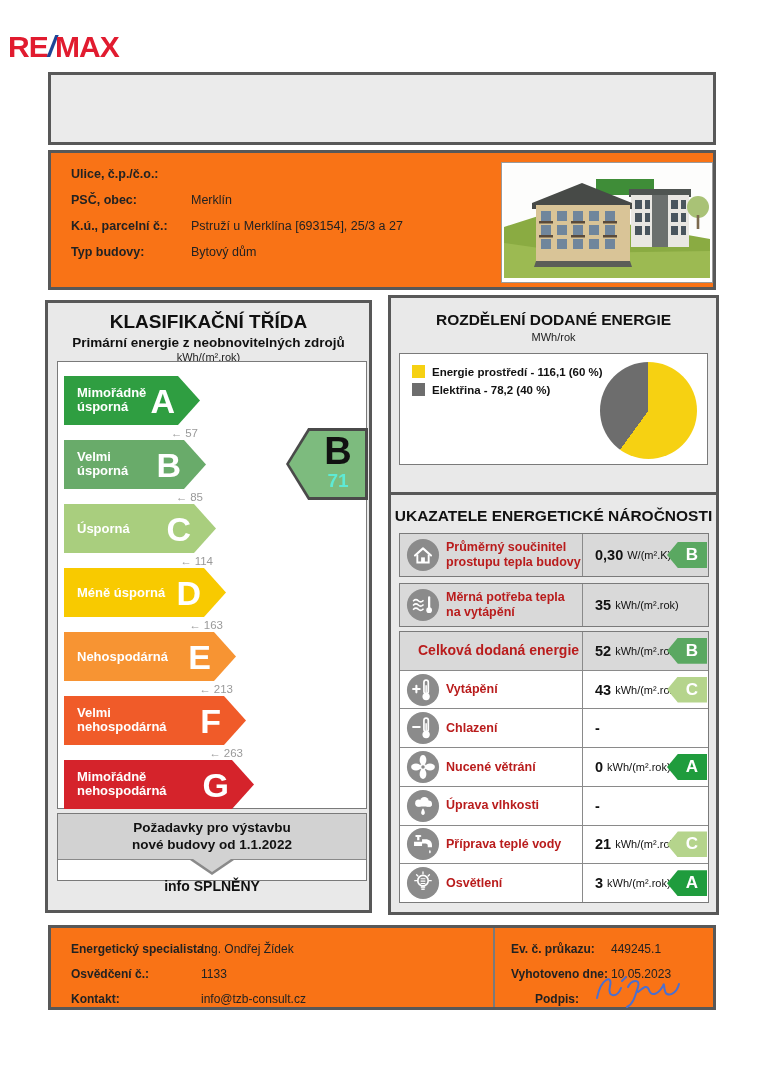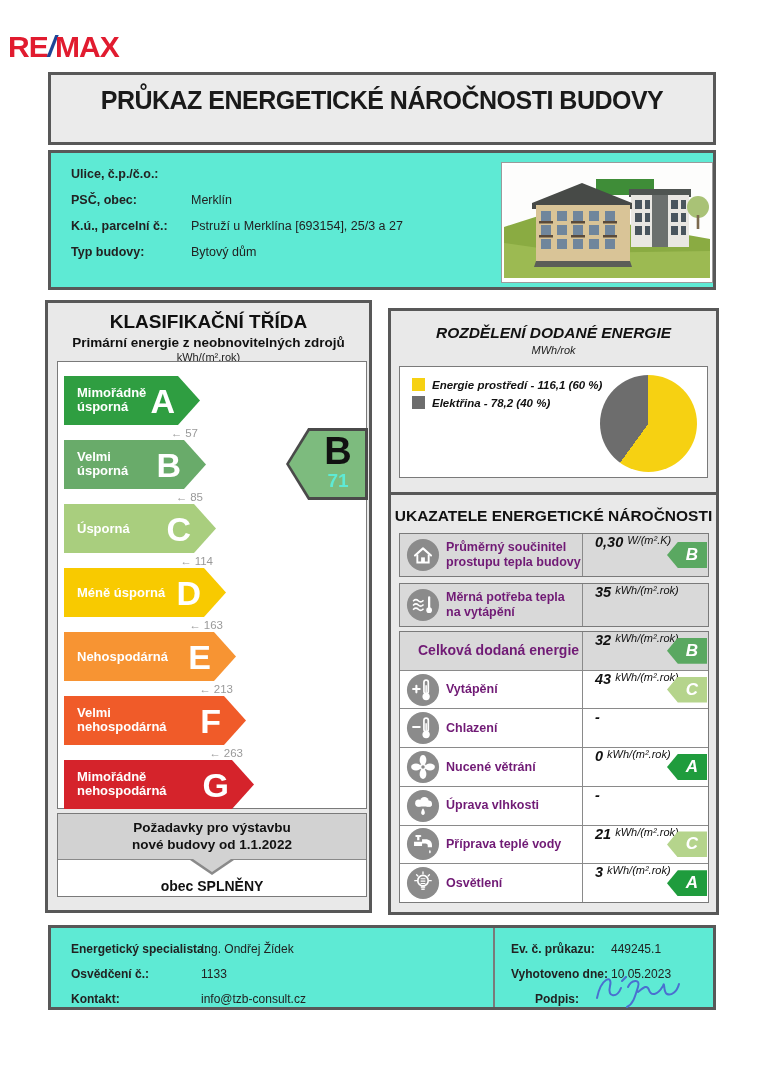--- a/index.html
+++ b/index.html
@@ -5,21 +5,21 @@
   * { margin:0; padding:0; box-sizing:border-box; }
   body { font-family:"Liberation Sans", sans-serif; background:#fff; }
   #page { position:relative; width:764px; height:1080px; background:#fff; overflow:hidden; }
 
   
   .logo { position:absolute; left:8px; top:30px; font-size:30px; font-weight:bold; letter-spacing:-1px; }
   .logo .red { color:#e11b2f; }
   .logo .blue { color:#1d4596; font-style:italic; font-weight:bold; }
 
   
-  .dark-box { position:absolute; border:3px solid #585858; background:#5eead4; }
+  .dark-box { position:absolute; border:3px solid #585858; background:#f97316; }
   .gray-panel { position:absolute; border:3px solid #585858; background:#e9e9e9; }
 
   
   .title-box { left:48px; top:72px; width:668px; height:73px; background:#ebebeb; text-align:center; }
   .title-box h1 { font-size:25px; letter-spacing:-0.5px; margin-top:11px; color:#1a1a1a; }
   .title-box .sub { font-size:10.5px; font-weight:bold; color:#5f5f5f; margin-top:7px; }
 
   
   .info-box { left:48px; top:150px; width:668px; height:140px; }
   .info-row { position:absolute; left:20px; font-size:12.5px; color:#222; white-space:nowrap; }
@@ -39,53 +39,53 @@
   .arrow .a-label { position:absolute; left:13px; top:50%; transform:translateY(-50%); width:100px; color:#fff; font-weight:bold; font-size:13px; line-height:1.12; white-space:pre-line; }
   .arrow .a-letter { position:absolute; right:25px; top:50%; transform:translateY(-50%); color:#fff; font-weight:bold; font-size:34px; }
   .thresh { position:absolute; width:90px; text-align:right; font-size:11.5px; color:#9a9a9a; height:13px; line-height:13px; }
   .thresh .t-arrow { letter-spacing:-1px; margin-right:4px; }
   .cur-arrow { position:absolute; left:228px; top:66px; width:82px; height:72px; z-index:5;
                clip-path:polygon(0 50%, 27% 0, 100% 0, 100% 100%, 27% 100%); background:#4a4a4a; }
   .cur-arrow .inner { position:absolute; left:3px; top:3px; width:76px; height:66px;
                clip-path:polygon(0 50%, 27% 0, 100% 0, 100% 100%, 27% 100%); }
   .cur-arrow .c-letter { position:absolute; left:22px; right:0; top:2px; text-align:center; font-size:38px; font-weight:bold; color:#111; }
   .cur-arrow .c-value { position:absolute; left:22px; right:0; top:42px; text-align:center; font-size:19px; font-weight:bold; color:#5eead4; }
-  .req-box { position:absolute; left:9px; top:510px; width:310px; height:84px; background:#fff; border:1.5px solid #7a7a7a; }
+  .req-box { position:absolute; left:9px; top:510px; width:310px; height:68px; background:#fff; border:1.5px solid #7a7a7a; }
   .req-head { position:absolute; left:0; top:0; width:100%; height:46px; background:#d2d2d2; border-bottom:1px solid #8a8a8a;
               text-align:center; font-size:13.5px; font-weight:bold; color:#111; padding-top:6px; white-space:pre-line; line-height:1.25; }
   .notch-border { position:absolute; top:46px; left:calc(50% - 22px); width:0; height:0;
               border-left:22px solid transparent; border-right:22px solid transparent; border-top:15px solid #8a8a8a; }
   .notch-fill { position:absolute; top:45px; left:calc(50% - 19px); width:0; height:0;
               border-left:19px solid transparent; border-right:19px solid transparent; border-top:13px solid #d2d2d2; }
   .req-result { position:absolute; left:0; top:64px; width:100%; text-align:center; font-size:14px; font-weight:bold; color:#111; }
 
   
-  .pie-panel { left:388px; top:308px; width:331px; height:212px;font-style:italic; }
+  .pie-panel { left:388px; top:295px; width:331px; height:212px; }
   .pie-panel .p-title { text-align:center; font-size:15.5px; font-weight:bold; margin-top:13px; color:#111; }
   .pie-panel .p-unit { text-align:center; font-size:11px; margin-top:2px; color:#222; }
   .pie-inner { position:absolute; left:8px; top:55px; width:309px; height:112px; background:#fff; border:1.5px solid #7a7a7a;padding-left:16px; }
   .legend { position:absolute; left:12px; top:11px; }
   .legend-item { display:flex; align-items:center; margin-bottom:5px; }
   .legend-swatch { width:13px; height:13px; margin-right:7px; flex:0 0 auto; }
   .legend-label { font-size:11.5px; font-weight:bold; color:#111; white-space:nowrap; }
   .pie { position:absolute; left:200px; top:8px; width:97px; height:97px; border-radius:50%; }
 
   
   .ind-panel { left:388px; top:492px; width:331px; height:423px; }
   .ind-panel .p-title { text-align:center; font-size:15.5px; font-weight:bold; margin-top:12px; color:#111; }
   .ind-box { position:absolute; left:8px; width:310px; border:1.5px solid #7a7a7a; background:#d9d9d9; }
   .ind-row { position:relative; display:flex; align-items:center; width:100%; height:100%; }
   .ind-table { position:absolute; left:8px; top:136px; width:310px; height:272px; border:1.5px solid #7a7a7a; background:#fff; display:flex; flex-direction:column; }
   .ind-table .t-row { flex:1; position:relative; display:flex; align-items:center; border-top:1px solid #8a8a8a; }
   .ind-table .t-row:first-child { border-top:none; }
   .t-row.gray { background:#d9d9d9; }
   .icon-wrap { flex:0 0 46px; display:flex; justify-content:center; }
-  .ind-label { font-size:12.5px; font-weight:bold; color:#701a75; line-height:1.2; white-space:pre-line; }
+  .ind-label { font-size:12.5px; font-weight:bold; color:#b91c1c; line-height:1.2; white-space:pre-line; }
   .ind-label.big { font-size:14px; padding-left:18px; }
-  .val-zone { position:absolute; left:182px; top:0; bottom:0; width:128px; border-left:1px solid #8a8a8a; display:flex; padding-left:12px;font-style:italic; }
+  .val-zone { position:absolute; left:182px; top:0; bottom:0; width:128px; border-left:1px solid #8a8a8a; display:flex; align-items:center; padding-left:12px; }
   .val-num { font-size:14.5px; font-weight:bold; color:#111; margin-right:4px; }
   .val-unit { font-size:11px; color:#111; }
   .badge { position:absolute; right:3px; top:50%; transform:translateY(-50%); width:40px; height:26px;
            clip-path:polygon(0 50%, 27% 0, 100% 0, 100% 100%, 27% 100%); }
   .badge span { position:absolute; left:10px; right:0; top:50%; transform:translateY(-50%); text-align:center;
            color:#fff; font-weight:bold; font-size:17px; }
 
   
   .footer-box { left:48px; top:925px; width:668px; height:85px; }
   .footer-divider { position:absolute; left:442px; top:0; bottom:0; width:1.5px; background:#7a7a7a; }
@@ -98,21 +98,20 @@
 </head>
 <body>
 
 <div id="page">
 
   <div class="logo">
     <span class="red">RE</span><span class="blue">/</span><span class="red">MAX</span>
   </div>
 
   <div class="dark-box title-box">
-    <h1>PRŮKAZ ENERGETICKÉ NÁROČNOSTI BUDOVY</h1>
   </div>
 
   <div class="dark-box info-box">
     <div class="info-row" style="top:14px">
       <span class="lbl">Ulice, č.p./č.o.:</span><span class="val"></span>
     </div>
     <div class="info-row" style="top:40px">
       <span class="lbl">PSČ, obec:</span><span class="val">Merklín</span>
     </div>
     <div class="info-row" style="top:66px">
@@ -235,21 +234,21 @@
         <div class="c-letter">B</div>
         <div class="c-value">71</div>
       </div>
     </div>
 
     <div class="req-box">
       <div class="req-head">Požadavky pro výstavbu
 nové budovy od 1.1.2022</div>
       <div class="notch-border"></div>
       <div class="notch-fill"></div>
-      <div class="req-result">obec SPLNĚNY</div>
+      <div class="req-result">info SPLNĚNY</div>
     </div>
   </div>
 
   <div class="gray-panel pie-panel">
     <div class="p-title">ROZDĚLENÍ DODANÉ ENERGIE</div>
     <div class="p-unit">MWh/rok</div>
     <div class="pie-inner">
       <div class="legend">
         <div class="legend-item">
           <span class="legend-swatch" style="background: rgb(246, 209, 18);"></span>
@@ -309,21 +308,21 @@
           <span class="val-num">35</span>
           <span class="val-unit">kWh/(m².rok)</span>
         </div>
       </div>
     </div>
 
     <div class="ind-table">
       <div class="t-row gray">
         <div class="ind-label big">Celková dodaná energie</div>
         <div class="val-zone">
-          <span class="val-num">32</span>
+          <span class="val-num">52</span>
           <span class="val-unit">kWh/(m².rok)</span>
           <div class="badge" style="background: rgb(90, 168, 97);">
               <span>B</span>
             </div>
         </div>
       </div>
       <div class="t-row">
         <div class="icon-wrap">
           <svg width="34" height="34" viewBox="0 0 36 36">
               <circle cx="18" cy="18" r="17" fill="#8b8b8b"></circle>

